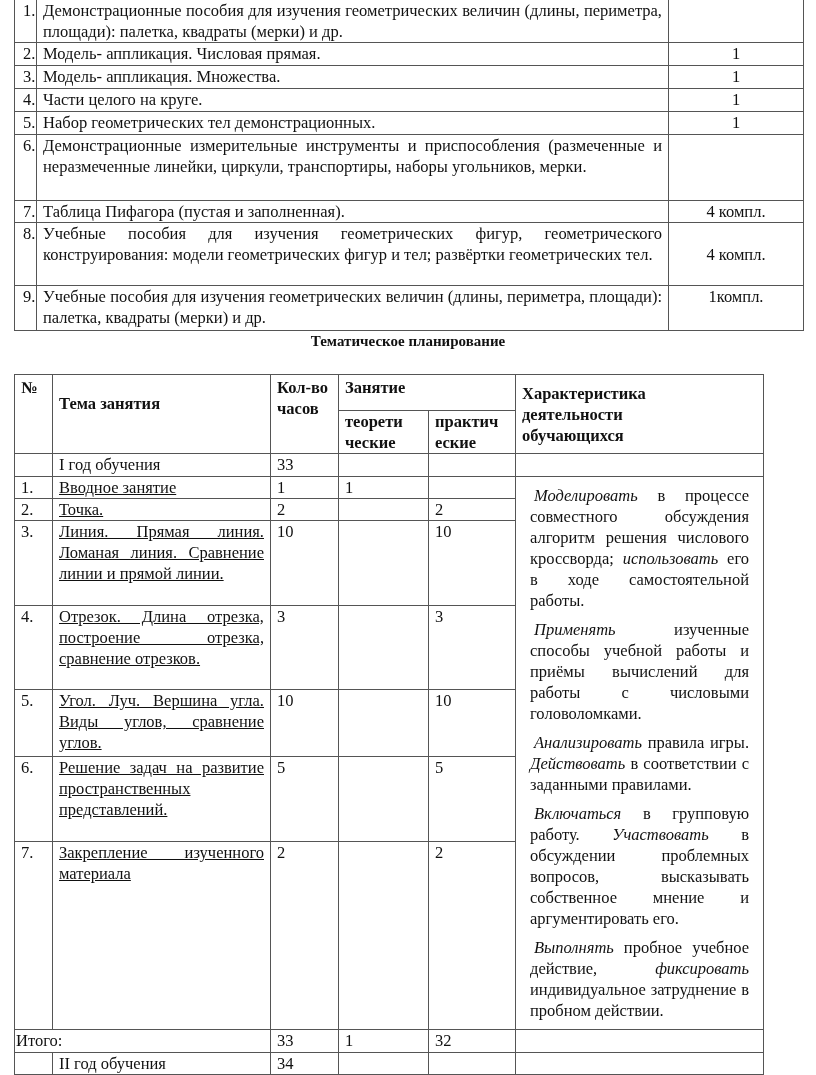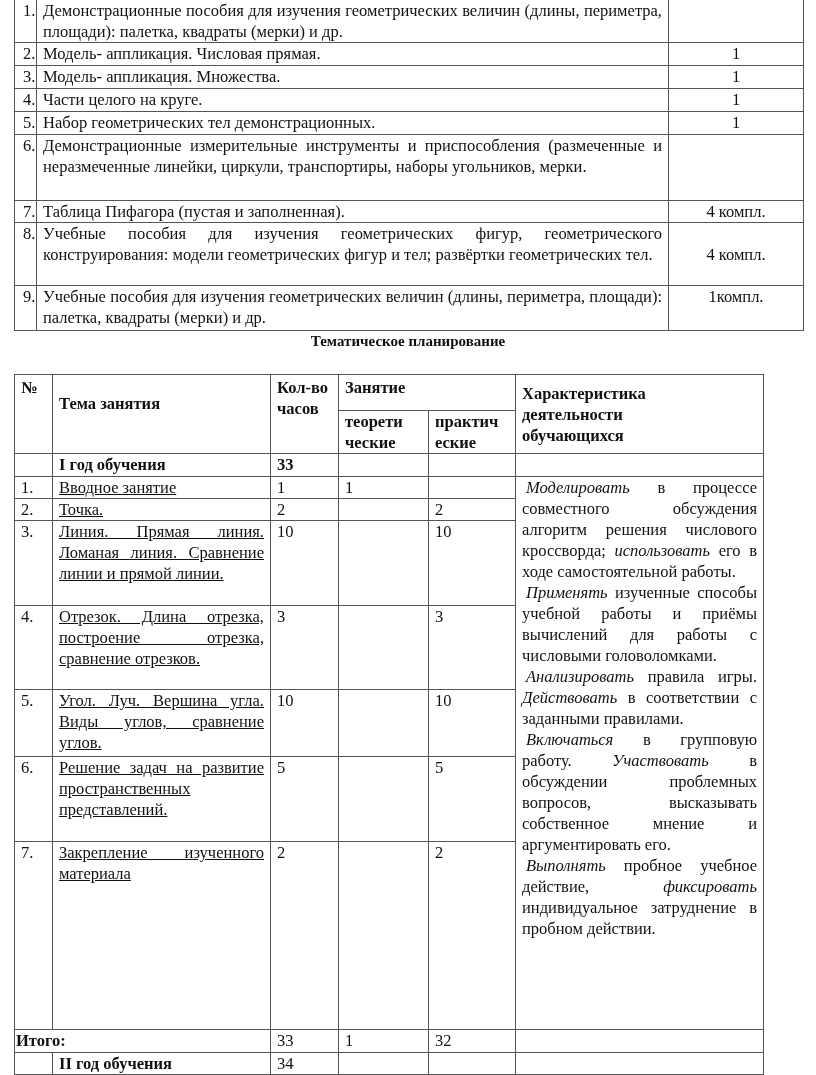--- a/index.html
+++ b/index.html
@@ -10,22 +10,22 @@
   #t1 { left: 14px; top: -1px; width: 789px; }
   #t1 td.num { padding-left: 8px; }
   #t1 td.txt { text-align: justify; text-align-last: left; }
   #t1 td.qty { text-align: center; }
   #title { position: absolute; left: 0; width: 816px; top: 331px; text-align: center;
            font-weight: bold; font-size: 15px; line-height: 21px; }
   #t2 { left: 14px; top: 374px; width: 749px; }
   #t2 td.h { font-weight: bold; line-height: 21px; }
   #t2 td.c { }
   #t2 td.just { text-align: justify; text-align-last: left; text-decoration: underline; }
-  #t2 td.bold { font-weight: bold; }
-  .char p { margin: 0; text-align: justify; text-indent: 4px; }
+  #t2 td.bold { font-weight: normal; }
+  .char p { margin: 8px; text-align: justify; text-indent: 4px; }
   .char em { font-style: italic; }
 </style>
 </head>
 <body>
 
 <table id="t1">
   <colgroup>
       <col style="width:22px">
       <col style="width:632px">
       <col style="width:135px">

